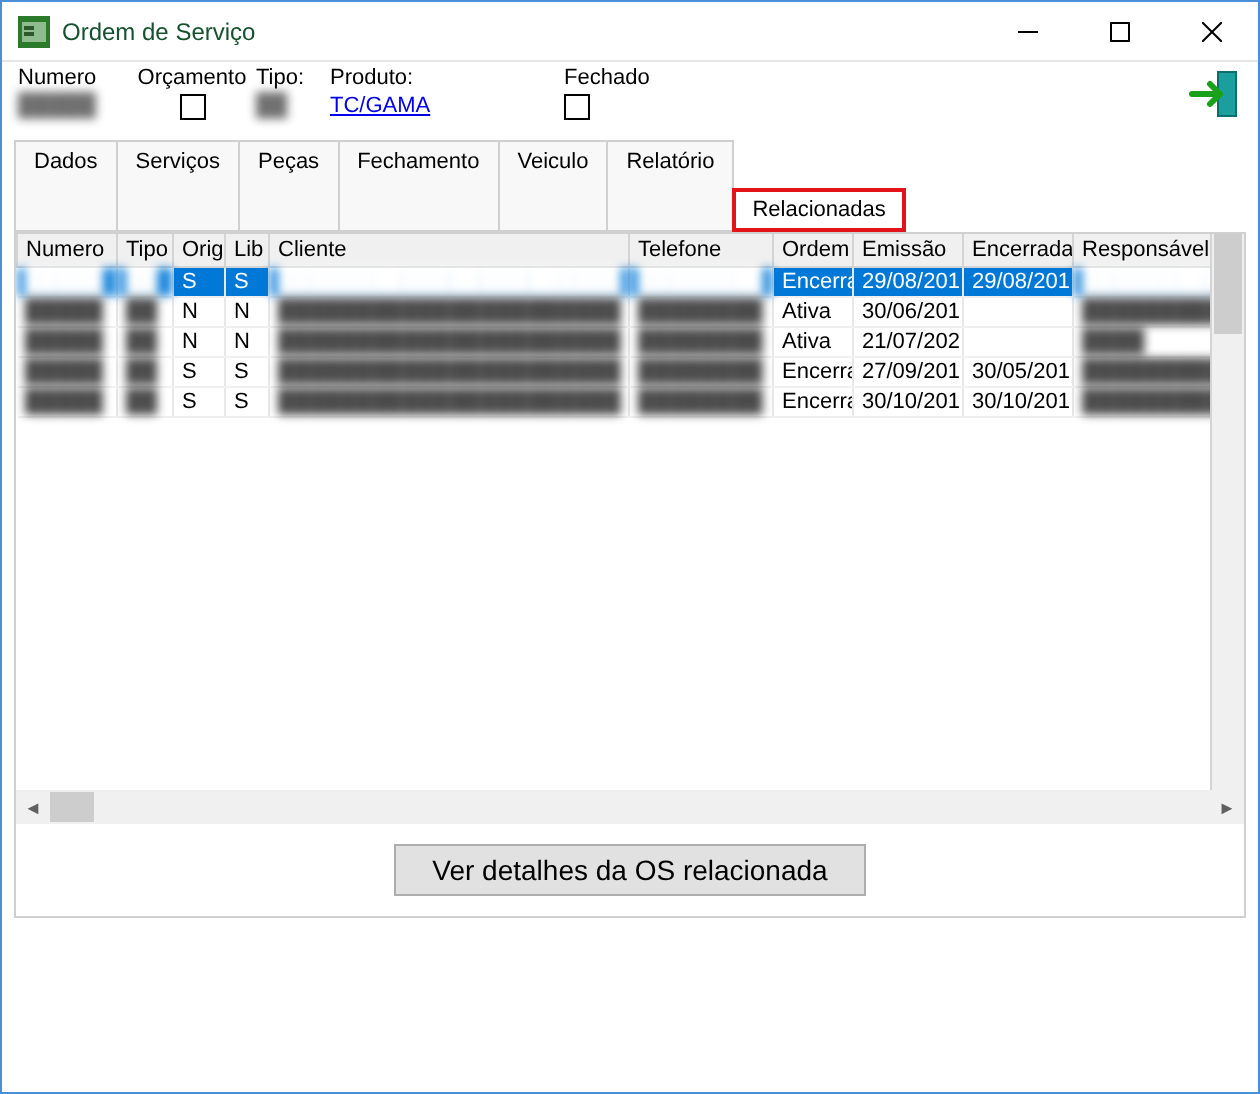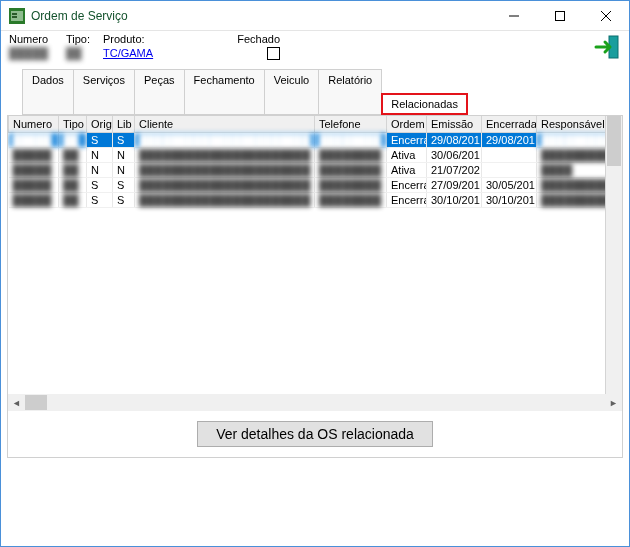--- a/index.html
+++ b/index.html
@@ -12,21 +12,21 @@
   
   .header-fields { padding: 2px 8px 6px 8px; display: flex; align-items: flex-start; gap: 2px; }
   .field-group { display: flex; flex-direction: column; gap: 2px; }
   .field-label { color: #000; font-size: 11px; white-space: nowrap; }
   .field-value { color: #333; font-size: 11px; }
   .field-checkbox { width: 13px; height: 13px; border: 1px solid #000; display: inline-block; }
   .blur { filter: blur(2.5px); opacity: 0.7; }
   .tc-link { color: #0000ee; text-decoration: underline; font-size: 11px; }
   .exit-icon { width: 28px; height: 28px; }
   
-  .tabs { display: flex; padding: 0 21px; }
+  .tabs { display: flex; padding: 0 6px; }
   .tab { padding: 4px 9px; border: 1px solid #d0d0d0; border-bottom: 1px solid #d0d0d0; background: #f8f8f8; font-size: 11px; margin-right: -1px; }
   .tab.active { background: #fff; border: 2px solid #e3131a; padding: 3px 8px; margin-top: 24px; }
   
   .content { border: 1px solid #d0d0d0; margin: 0 6px 6px 6px; background: #fff; }
   
   .table-wrap { height: 278px; overflow: hidden; position: relative; display: flex; }
   .table-scroll { flex: 1; overflow: hidden; }
   table { border-collapse: collapse; width: 100%; table-layout: fixed; }
   th { background: #f0f0f0; border: 1px solid #d4d4d4; border-top: none; text-align: left; padding: 2px 4px; font-weight: normal; font-size: 11px; overflow: hidden; white-space: nowrap; }
   td { border-right: 1px solid #e8e8e8; border-bottom: 1px solid #f0f0f0; padding: 1px 4px; font-size: 11px; overflow: hidden; white-space: nowrap; }
@@ -75,29 +75,33 @@
         <line x1="10" y1="0" x2="0" y2="10" stroke="#000"></line>
       </svg>
     </div>
 </div>
 
 <div class="header-fields">
   <div class="field-group" style="width:55px">
     <span class="field-label">Numero</span>
     <span class="field-value blur">█████</span>
   </div>
+  <div class="field-group" style="width:60px;align-items:center">
+    <span class="field-label">Orçamento</span>
+    <span class="field-checkbox"></span>
+  </div>
   <div class="field-group" style="width:35px">
     <span class="field-label">Tipo:</span>
     <span class="field-value blur">██</span>
   </div>
   <div class="field-group" style="width:115px">
     <span class="field-label">Produto:</span>
     <a href="#" class="tc-link">TC/GAMA</a>
   </div>
-  <div class="field-group" style="width:60px;align-items:flex-end">
+  <div class="field-group" style="width:60px;align-items:flex-start">
     <span class="field-label">Fechado</span>
     <span class="field-checkbox"></span>
   </div>
   <div style="flex:1"></div>
   <div>
     <svg class="exit-icon" viewBox="0 0 28 28">
       <rect x="16" y="3" width="9" height="22" fill="#1a9e9e" stroke="#0a6e6e"></rect>
       <path d="M 3 14 L 16 14 M 12 9 L 17 14 L 12 19" stroke="#1aa11a" stroke-width="3" fill="none" stroke-linecap="round" stroke-linejoin="round"></path>
     </svg>
   </div>

